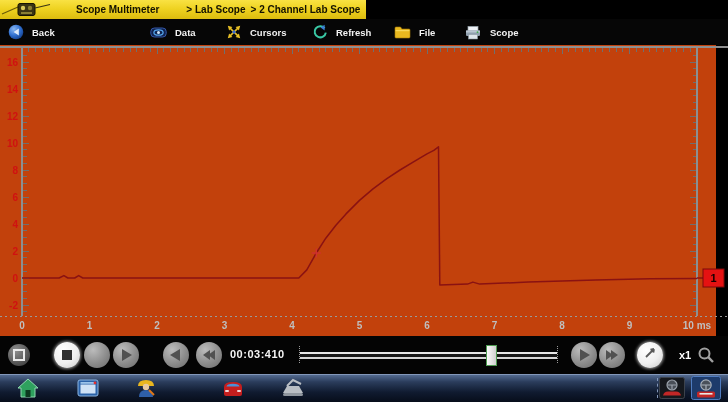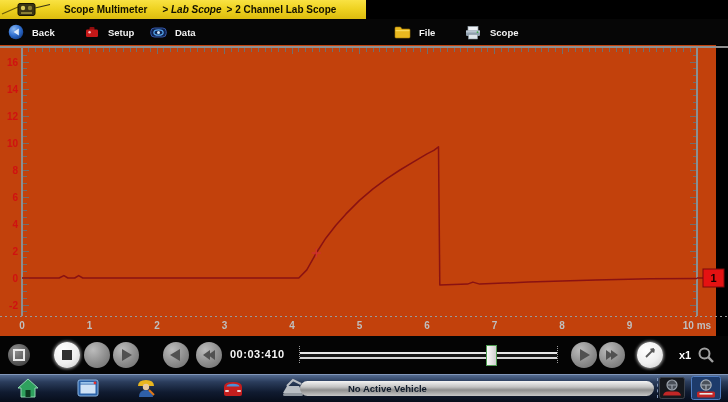--- a/index.html
+++ b/index.html
@@ -6,22 +6,22 @@
   .screen{position:relative;width:728px;height:402px;background:#000;overflow:hidden;
           font-family:"Liberation Sans",sans-serif;}
 
   
   .titlebar{position:absolute;top:0;left:0;width:728px;height:19px;background:#000;}
   .title-yellow{position:absolute;top:0;left:0;width:366px;height:19px;
     background:linear-gradient(180deg,#f9e243 0%,#efd322 45%,#dcbc0e 100%);
     display:flex;align-items:center;}
   .logo{width:52px;height:19px;flex:0 0 auto;}
   .crumb{color:#141200;font-weight:bold;font-size:10px;white-space:nowrap;}
-  .crumb.c0{margin-left:12px;}
-  .crumb.c1{margin-left:15px;font-style:italic;}
+  .crumb.c0{margin-left:24px;}
+  .crumb.c1{margin-left:27px;}
   .crumb.c2{margin-left:5px;}
 
   
   .toolbar{position:absolute;top:19px;left:0;width:728px;height:26px;background:#060606;}
   .tbtn{position:absolute;top:0;height:26px;display:flex;align-items:center;gap:8px;cursor:pointer;}
   .ticon{display:flex;align-items:center;justify-content:center;}
   .tlabel{color:#f2f2f2;font-weight:bold;font-size:9.5px;}
 
   
   .plot{position:absolute;top:45px;left:0;width:716px;height:291px;background:#c2410c;}
@@ -98,43 +98,56 @@
                 <stop offset="1" stop-color="#123c86"></stop>
           </radialGradient>
             </defs>
           <circle cx="8" cy="8" r="7.3" fill="url(#gBack)"></circle>
           <path d="M10.8 4.6 L5.6 8 L10.8 11.4 Z" fill="#dce9fb"></path>
         </svg>
       </span>
       <span class="tlabel">Back</span>
     </div>
 
-    <div class="tbtn" style="left:84px">
-      <span class="ticon">
-        <svg width="16" height="16">
-          <rect x="5.5" y="3" width="5" height="3.5" rx="1" fill="#8e0d0d"></rect>
-          <rect x="2" y="5.5" width="12" height="7.5" rx="1.2" fill="#c41818"></rect>
-          <circle cx="5.6" cy="8.2" r="1.3" fill="#f2b9b9"></circle>
-        </svg>
-      </span>
-      <span class="tlabel">Setup</span>
-    </div>
 
     <div class="tbtn" style="left:150px">
       <span class="ticon">
         <svg width="17" height="16">
           <rect x="0.8" y="4" width="15.4" height="9" rx="3.5" fill="#10224e" stroke="#3558a8" stroke-width="1"></rect>
           <ellipse cx="8.5" cy="8.5" rx="4.6" ry="2.7" fill="none" stroke="#54a4ea" stroke-width="1.3"></ellipse>
           <circle cx="8.5" cy="8.5" r="1.5" fill="#cfe6fb"></circle>
         </svg>
       </span>
       <span class="tlabel">Data</span>
     </div>
 
-
+    <div class="tbtn" style="left:226px">
+      <span class="ticon">
+        <svg width="16" height="16">
+          <line x1="3.6" y1="3.6" x2="12.4" y2="12.4" stroke="#e8c026" stroke-width="1.5"></line>
+          <line x1="12.4" y1="3.6" x2="3.6" y2="12.4" stroke="#e8c026" stroke-width="1.5"></line>
+          <path d="M1.8 1.8 L6.4 3.1 L3.1 6.4 Z" fill="#e8c026"></path>
+          <path d="M14.2 1.8 L12.9 6.4 L9.6 3.1 Z" fill="#e8c026"></path>
+          <path d="M1.8 14.2 L3.1 9.6 L6.4 12.9 Z" fill="#e8c026"></path>
+          <path d="M14.2 14.2 L9.6 12.9 L12.9 9.6 Z" fill="#e8c026"></path>
+          <rect x="6.6" y="6.6" width="2.8" height="2.8" fill="#3a6cd4" transform="rotate(45 8 8)"></rect>
+        </svg>
+      </span>
+      <span class="tlabel">Cursors</span>
+    </div>
+
+    <div class="tbtn" style="left:312px">
+      <span class="ticon">
+        <svg width="16" height="16">
+          <path d="M12.6 4.2 A5.6 5.6 0 1 0 13.8 8.6" fill="none" stroke="#39c8a4" stroke-width="2"></path>
+          <path d="M12.6 0.8 L12.6 6.4 L8.6 3.4 Z" fill="#3a7fd6"></path>
+        </svg>
+      </span>
+      <span class="tlabel">Refresh</span>
+    </div>
 
     <div class="tbtn" style="left:394px">
       <span class="ticon">
         <svg width="17" height="15">
           <path d="M1 12 L1 3 Q1 2 2 2 L6 2 Q6.8 2 7.2 2.8 L7.8 4 L15 4 Q16 4 16 5 L16 12 Q16 13 15 13 L2 13 Q1 13 1 12 Z" fill="#e9b91f" stroke="#a87c08" stroke-width="0.6"></path>
           <rect x="1.6" y="5" width="13.8" height="1.2" fill="#f7d95c"></rect>
         </svg>
       </span>
       <span class="tlabel">File</span>
     </div>
@@ -466,23 +479,20 @@
       </svg>
     </span>
     <span class="task-icon" style="left:281px">
       <svg width="24" height="22">
         <path d="M2 16 L6 9 L18 9 L22 16 Z" fill="#b9bec4"></path>
         <path d="M6 9 L12 3 L20 7" fill="none" stroke="#b9bec4" stroke-width="2"></path>
         <rect x="2" y="16" width="20" height="3" rx="1.5" fill="#8f969e"></rect>
       </svg>
     </span>
 
-    <div class="statusbar">
-      <span class="status-text">No Active Vehicle</span>
-    </div>
 
     <div class="tsep"></div>
 
     <span class="task-icon" style="left:659px">
       <svg width="26" height="22">
         <rect x="0.5" y="0.5" width="25" height="21" rx="2" fill="#15181d" stroke="#3c424c"></rect>
         <circle cx="13" cy="8" r="5" fill="#494f58" stroke="#9aa2ac" stroke-width="1.2"></circle>
         <path d="M8.5 8 H17.5 M13 8 V12.6" stroke="#9aa2ac" stroke-width="1.2" fill="none"></path>
         <path d="M4 18.5 Q5 14.5 9 14.5 L17 14.5 Q21 14.5 22 18.5 Z" fill="#c22727"></path>
       </svg>

